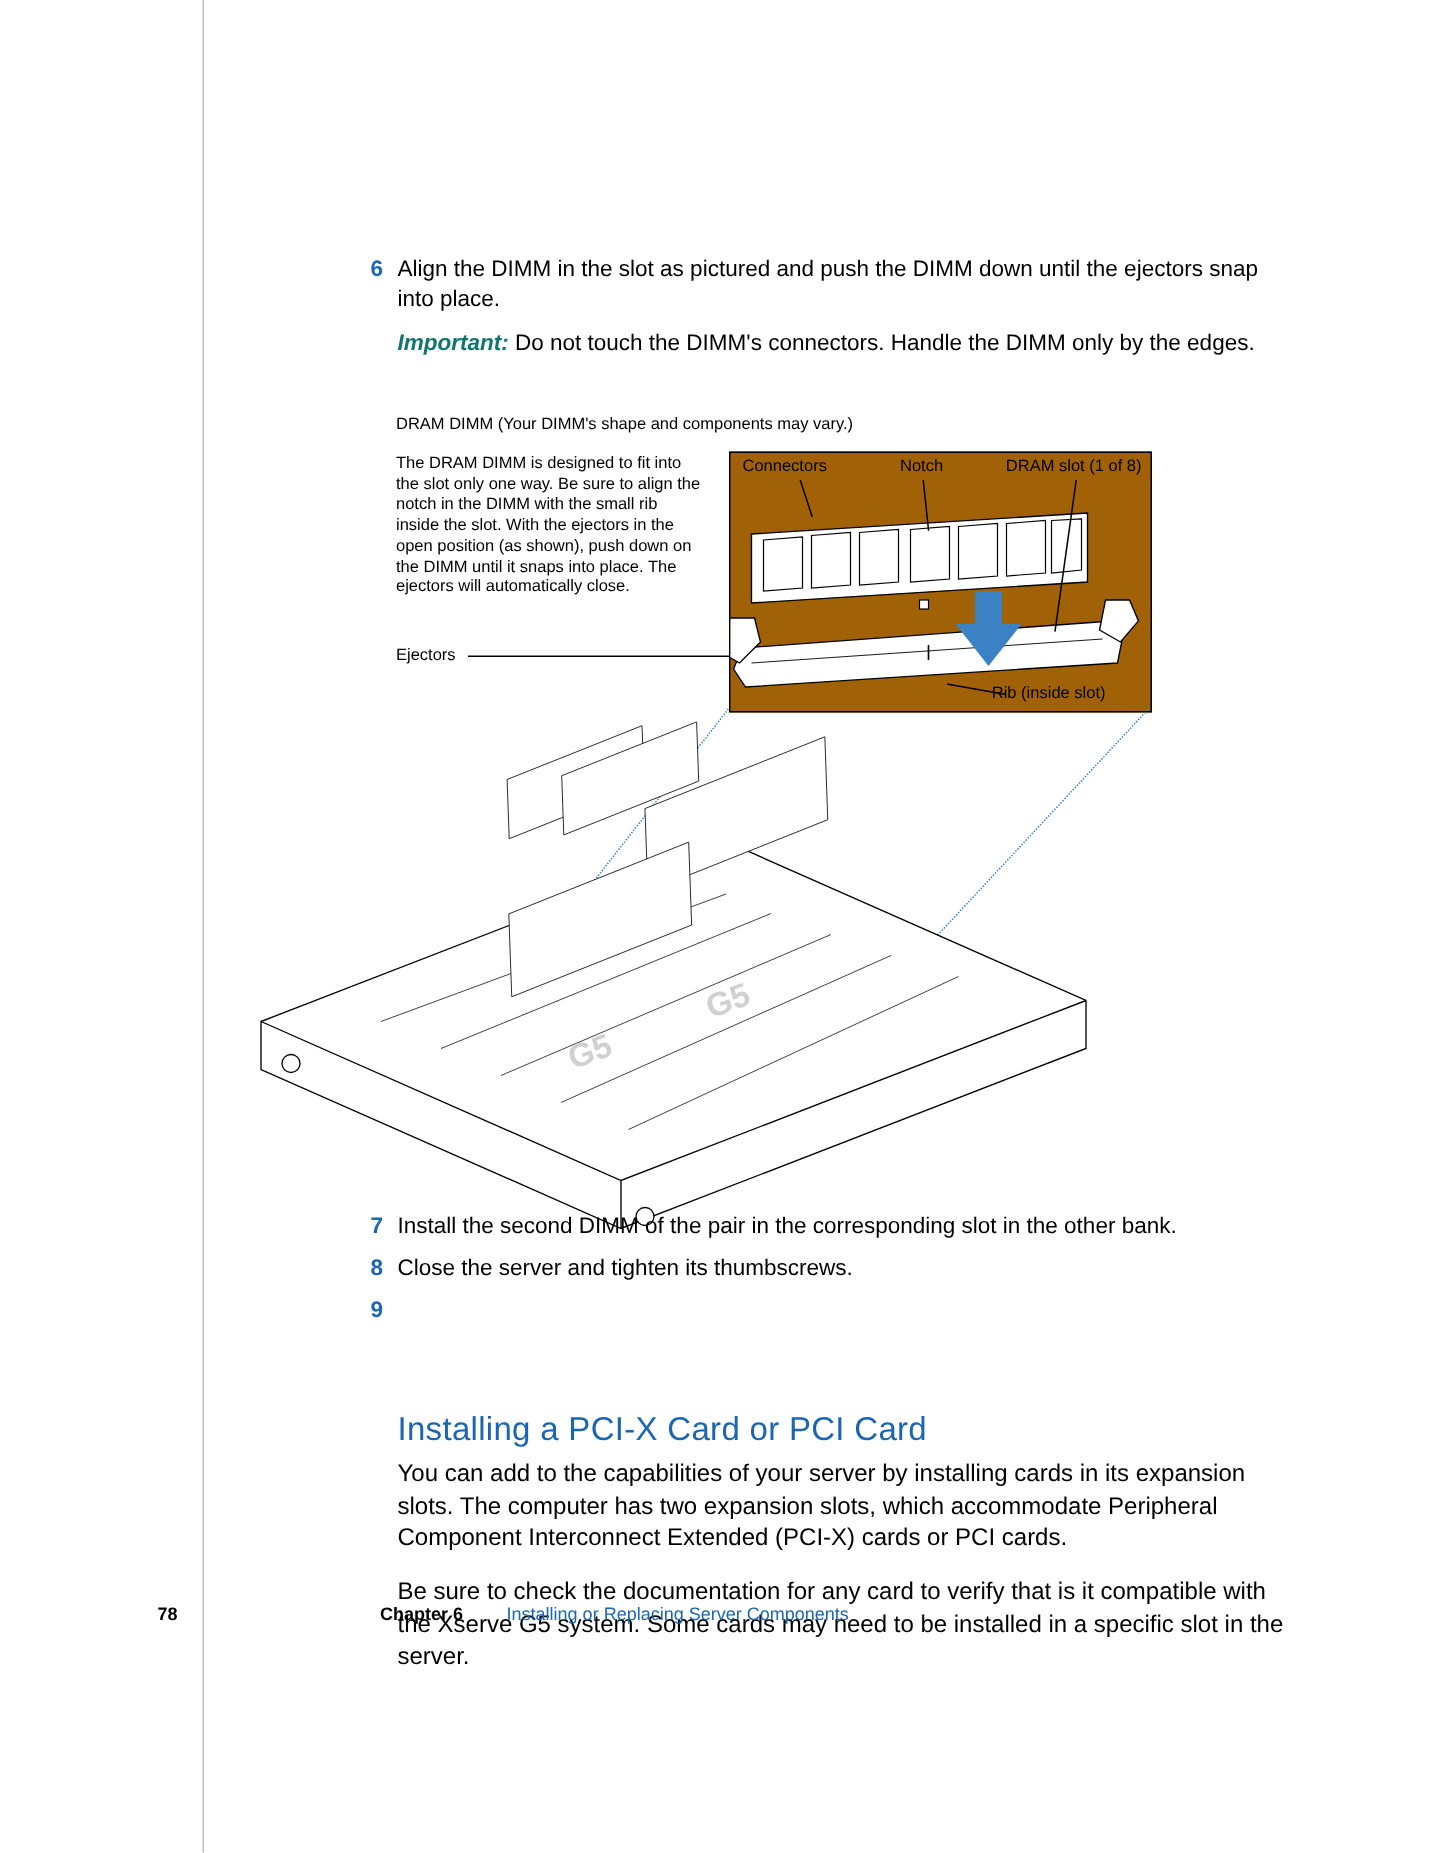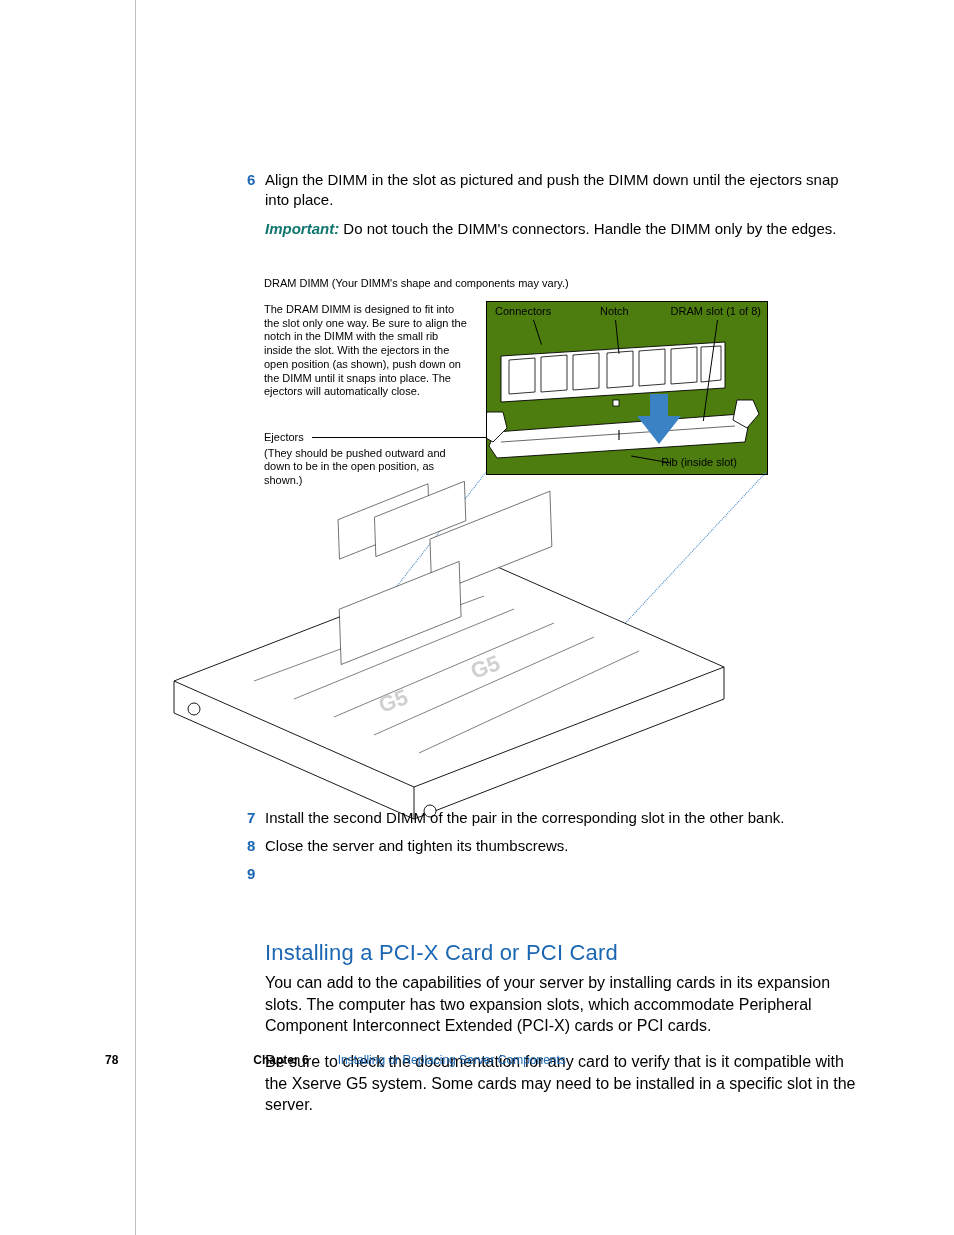--- a/index.html
+++ b/index.html
@@ -46,21 +46,21 @@
     margin-bottom: 6px;
     letter-spacing: 0.2px;
   }
   .para {
     font-size: 16px;
     line-height: 1.35;
     margin-bottom: 14px;
   }
   .footer {
     position: absolute;
-    bottom: 168px;
+    bottom: 152px;
     left: 105px;
     right: 0;
     font-size: 12px;
     display: flex;
     align-items: flex-end;
   }
   .footer .pnum {
     font-weight: bold;
     color: #000;
     margin-right: 135px;
@@ -92,21 +92,21 @@
   }
   .d-label {
     position: absolute;
     font-size: 11px;
     line-height: 1.25;
     color: #000;
   }
   .detail-box {
     position: absolute;
     border: 0.8px solid #000;
-    background: #4d7c0f;
+    background: #a16207;
   }
   .dashed-line {
     position: absolute;
     border-top: 1.4px dotted #3b82c4;
     transform-origin: 0 0;
   }
   .thin-line {
     position: absolute;
     background: #000;
   }
@@ -138,21 +138,20 @@
 
   <div class="diagram">
 
     <div class="d-label" style="top:6px;left:0;">DRAM DIMM (Your DIMM's shape and components may vary.)</div>
 
     <div class="d-label" style="top:32px;left:0;width:206px;">The DRAM DIMM is designed to fit into the slot only one way. Be sure to align the notch in the DIMM with the small rib inside the slot. With the ejectors in the open position (as shown), push down on the DIMM until it snaps into place. The ejectors will automatically close.</div>
 
     <div class="d-label" style="top:160px;left:0;width:208px;">
       <span>Ejectors</span>
       <div class="thin-line" style="left:48px;top:6px;width:180px;height:0.8px;"></div>
-      <div style="margin-top:2px;">(They should be pushed outward and down to be in the open position, as shown.)</div>
     </div>
 
     <div class="detail-box" style="left:222px;top:30px;width:280px;height:172px;">
 
       <div class="d-label" style="top:3px;left:8px;">Connectors</div>
       <div class="d-label" style="top:3px;left:113px;">Notch</div>
       <div class="d-label" style="top:3px;right:6px;">DRAM slot (1 of 8)</div>
 
       <div class="thin-line" style="left:46px;top:18px;width:0.8px;height:26px;transform:rotate(-18deg);transform-origin:top;"></div>
       <div class="thin-line" style="left:128px;top:18px;width:0.8px;height:34px;transform:rotate(-6deg);transform-origin:top;"></div>

